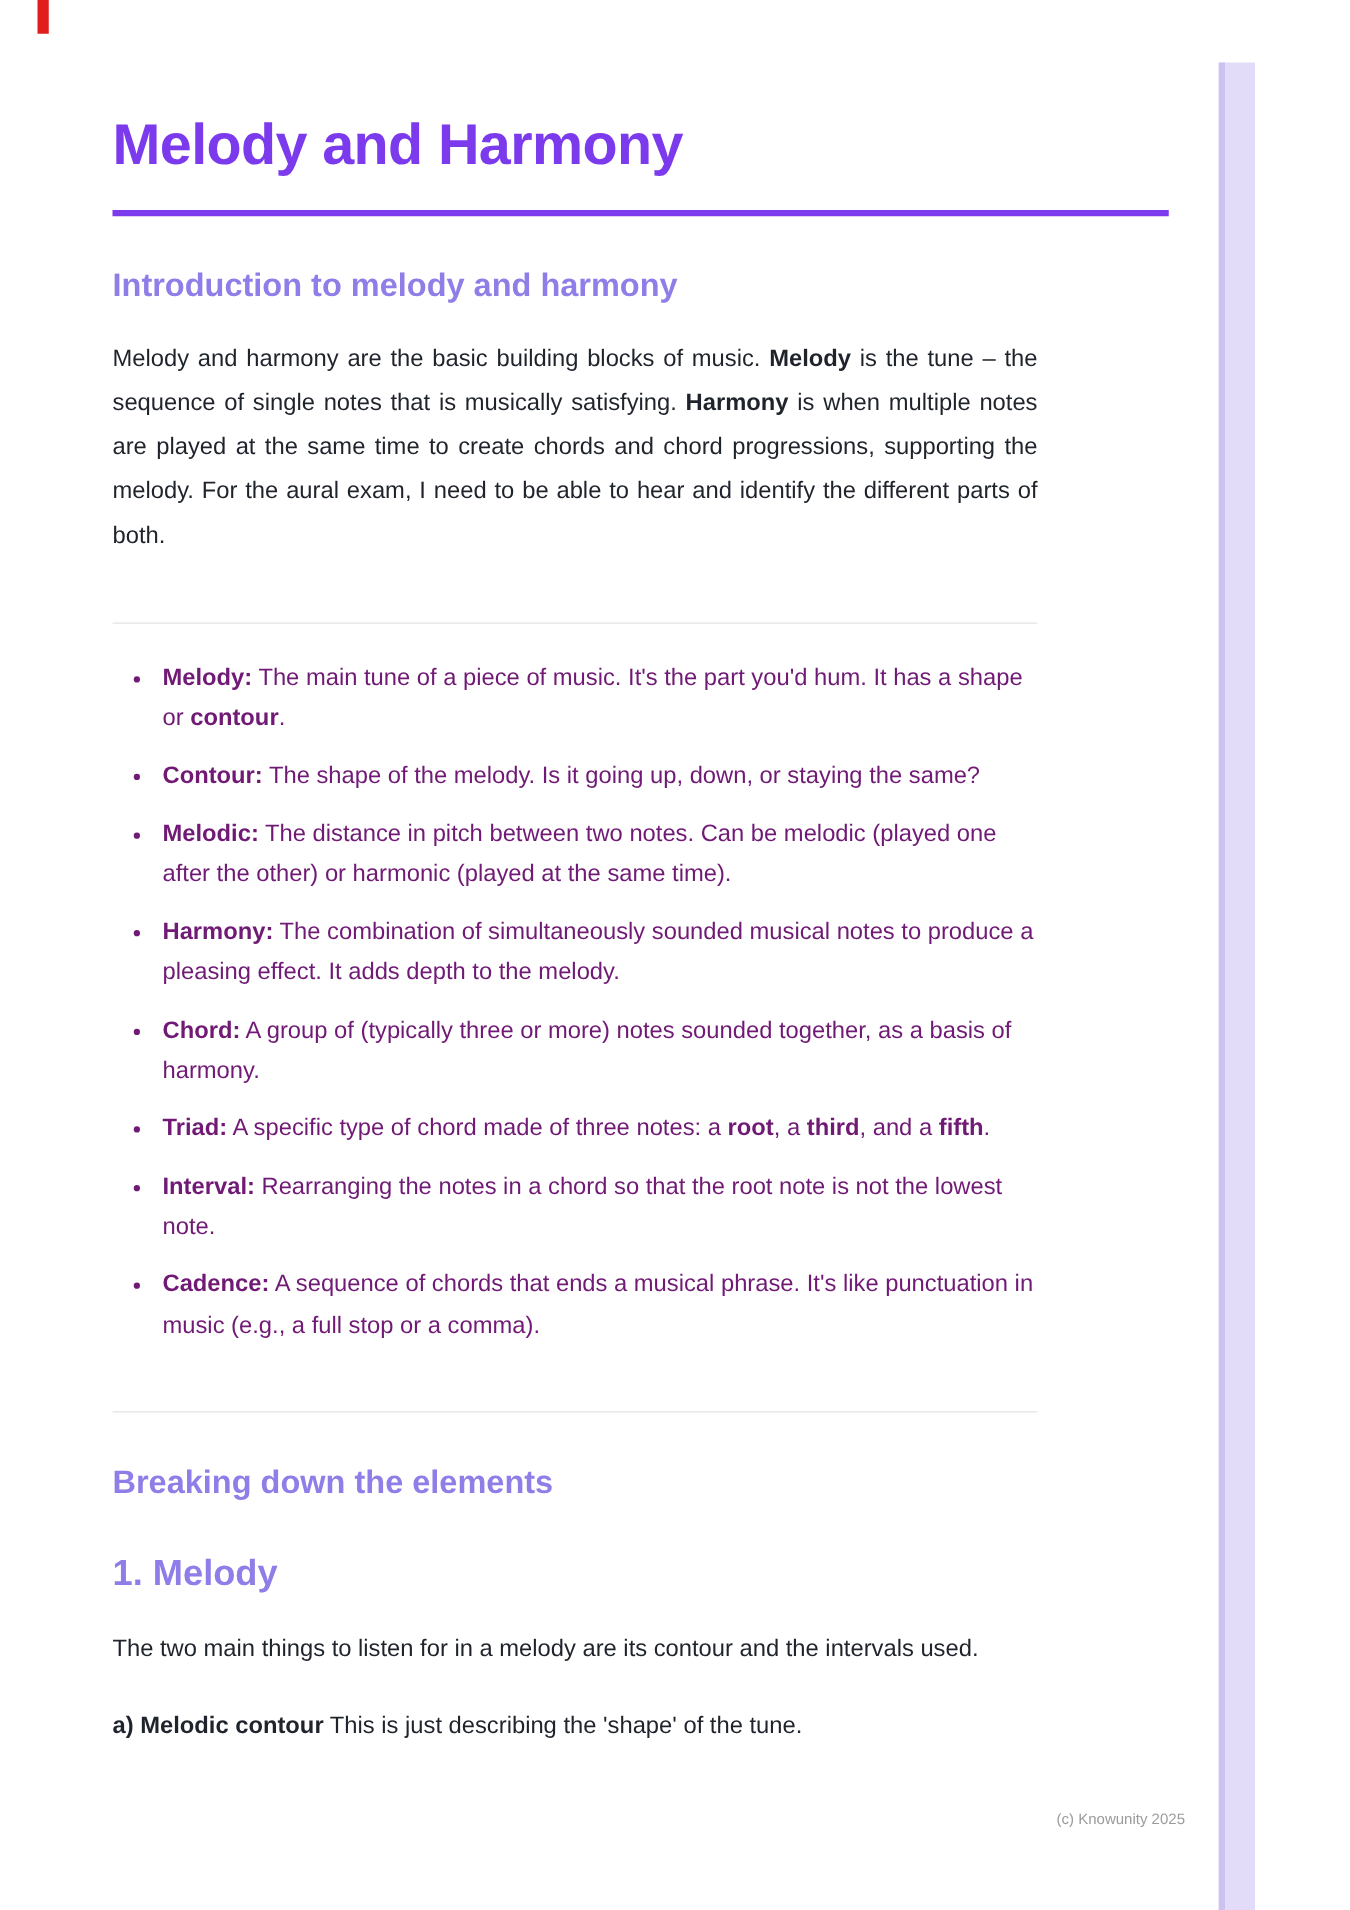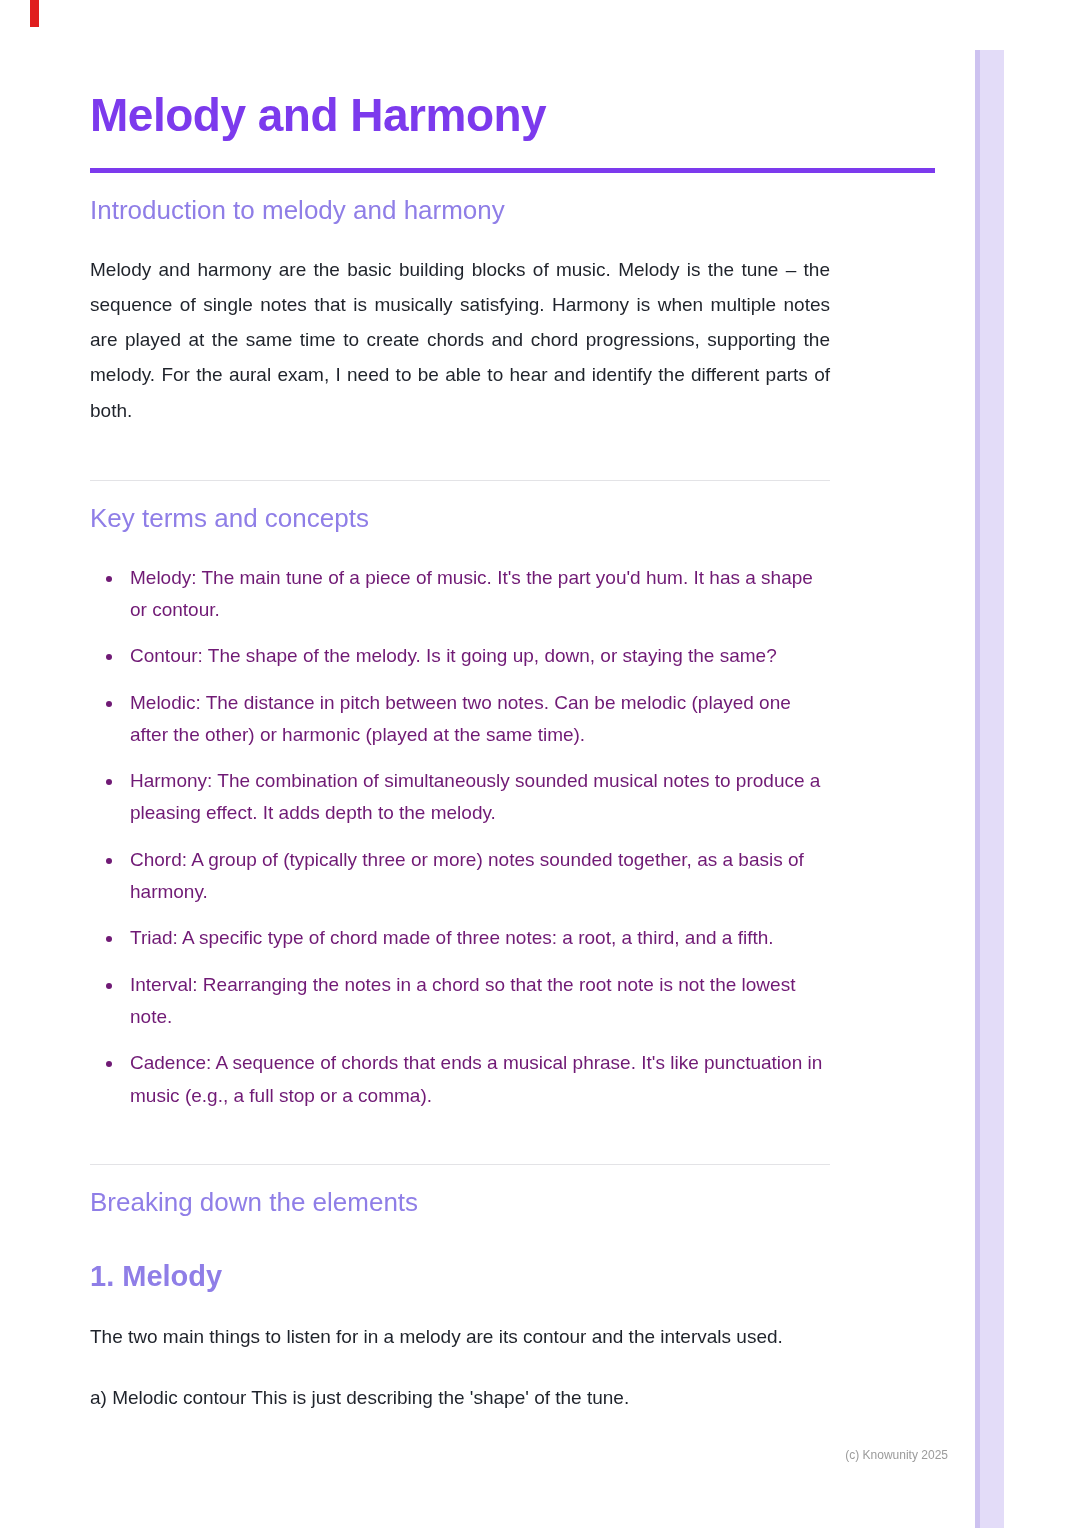--- a/index.html
+++ b/index.html
@@ -44,23 +44,23 @@
     letter-spacing: -0.5px;
     color: #7c3aed;
   }
   .title-rule {
     margin-top: 26px;
     width: 845px;
     height: 5px;
     background: #7c3aed;
   }
   h2 {
-    margin: 22px 0 0 0;
+    margin: 40px 0 0 0;
     font-size: 26px;
-    font-weight: 400;
+    font-weight: 700;
     color: #8f7ee7;
   }
   h3 {
     margin: 42px 0 0 0;
     font-size: 29px;
     font-weight: 700;
     color: #8f7ee7;
   }
   p.body {
     margin: 26px 0 0 0;
@@ -86,41 +86,40 @@
     padding-left: 6px;
   }
   .footer {
     position: absolute;
     right: 56px;
     bottom: 66px;
     font-size: 12px;
     color: #9b9b9b;
     z-index: 3;
   }
-  strong { font-weight: 400; }
+  strong { font-weight: 700; }
 </style>
 </head>
 <body>
 
 <div class="page">
 
   <div class="red-mark"></div>
   <div class="right-strip"></div>
 
   <div class="content">
 
     <h1>Melody and Harmony</h1>
     <div class="title-rule"></div>
 
     <h2>Introduction to melody and harmony</h2>
     <p class="body justify"><span>Melody and harmony are the basic building blocks of music. </span><strong>Melody</strong><span> is the tune – the sequence of single notes that is musically satisfying. </span><strong>Harmony</strong><span> is when multiple notes are played at the same time to create chords and chord progressions, supporting the melody. For the aural exam, I need to be able to hear and identify the different parts of both.</span></p>
 
     <hr class="divider">
 
-    <h2>Key terms and concepts</h2>
     <ul class="terms">
       <li><strong>Melody:</strong><span> The main tune of a piece of music. It's the part you'd hum. It has a shape or </span><strong>contour</strong><span>.</span></li>
       <li><strong>Contour:</strong><span> The shape of the melody. Is it going up, down, or staying the same?</span></li>
       <li><strong>Melodic:</strong><span> The distance in pitch between two notes. Can be melodic (played one after the other) or harmonic (played at the same time).</span></li>
       <li><strong>Harmony:</strong><span> The combination of simultaneously sounded musical notes to produce a pleasing effect. It adds depth to the melody.</span></li>
       <li><strong>Chord:</strong><span> A group of (typically three or more) notes sounded together, as a basis of harmony.</span></li>
       <li><strong>Triad:</strong><span> A specific type of chord made of three notes: a </span><strong>root</strong><span>, a </span><strong>third</strong><span>, and a </span><strong>fifth</strong><span>.</span></li>
       <li><strong>Interval:</strong><span> Rearranging the notes in a chord so that the root note is not the lowest note.</span></li>
       <li><strong>Cadence:</strong><span> A sequence of chords that ends a musical phrase. It's like punctuation in music (e.g., a full stop or a comma).</span></li>
     </ul>

